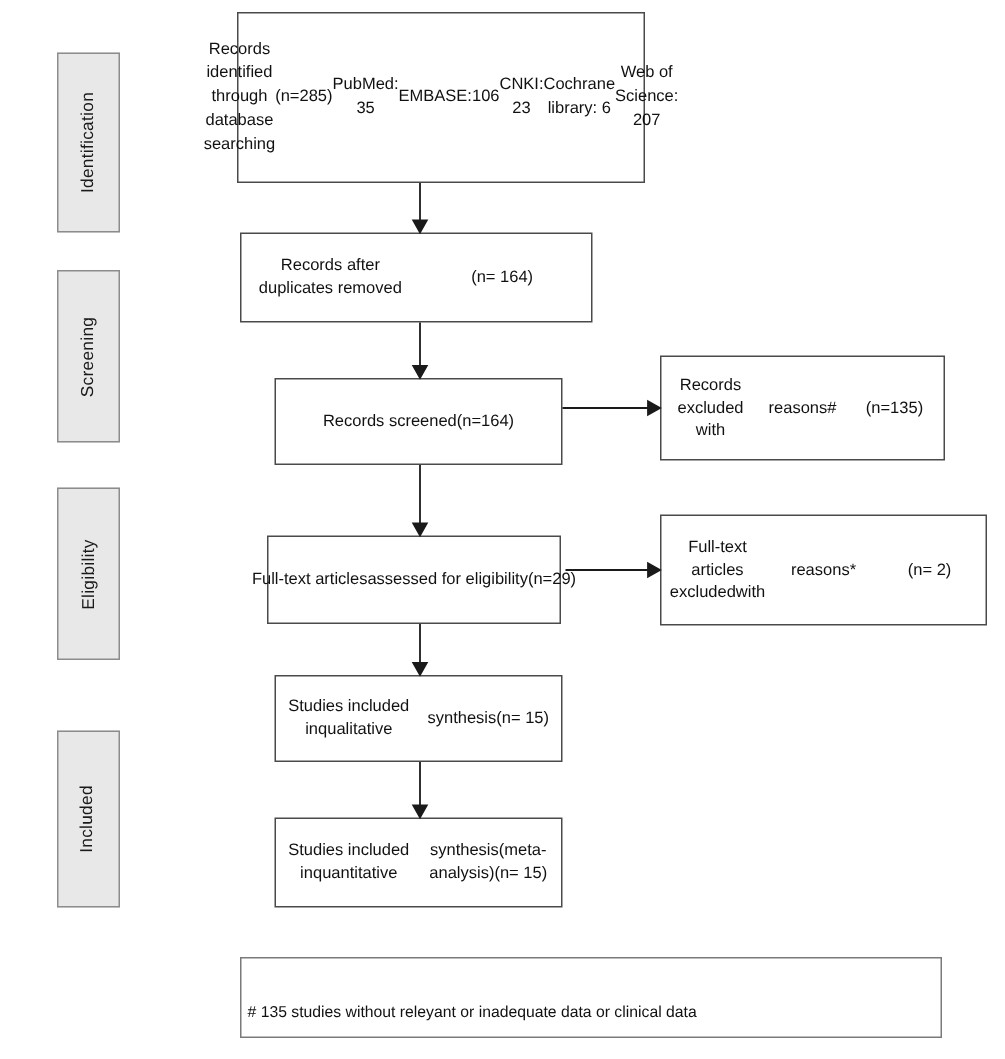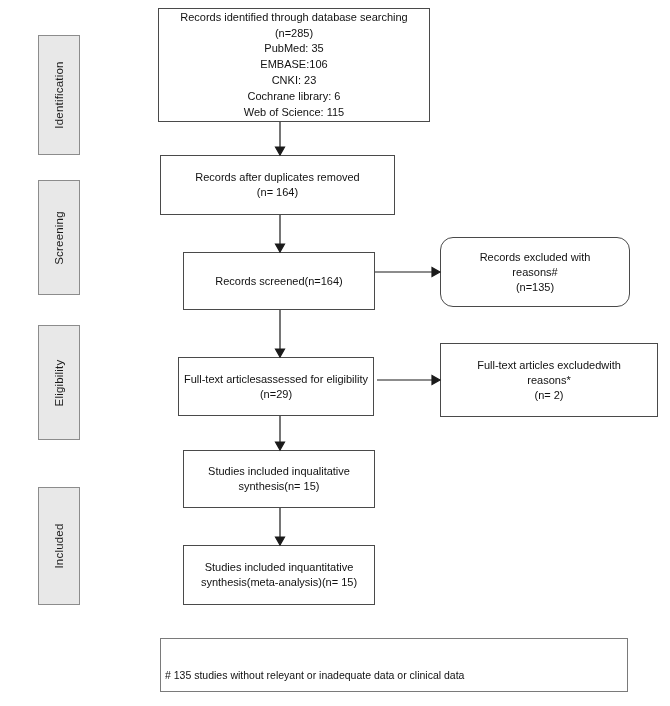--- a/index.html
+++ b/index.html
@@ -16,32 +16,32 @@
   .stage span{
     transform:rotate(-90deg);white-space:nowrap;
     font-size:11.5px;color:#1a1a1a;letter-spacing:0.2px;
   }
   .stage-identification{top:35px;height:120px;}
   .stage-screening{top:180px;height:115px;}
   .stage-eligibility{top:325px;height:115px;}
   .stage-included{top:487px;height:118px;}
   .fbox{
     position:absolute;background:#ffffff;border:1px solid #4a4a4a;
-    display:flex;flex-direction:column;align-items:center;justify-content:center;
+    display:flex;flex-direction:row;align-items:center;justify-content:center;
     text-align:center;font-size:11px;line-height:16px;box-sizing:border-box;
     padding:2px 2px;
   }
   .fbox div{width:100%;}
   .box-identified{left:158px;top:8px;width:272px;height:114px;line-height:15.8px;}
   .box-duplicates{left:160px;top:155px;width:235px;height:60px;line-height:15px;}
   .box-screened{left:183px;top:252px;width:192px;height:58px;}
   .box-fulltext{left:178px;top:357px;width:196px;height:59px;line-height:15px;}
   .box-qualitative{left:183px;top:450px;width:192px;height:58px;line-height:15px;}
   .box-quantitative{left:183px;top:545px;width:192px;height:60px;line-height:15px;}
-  .box-excluded1{left:440px;top:237px;width:190px;height:70px;line-height:15px;border-radius:13px;}
+  .box-excluded1{left:440px;top:237px;width:190px;height:70px;line-height:15px;}
   .box-excluded2{left:440px;top:343px;width:218px;height:74px;line-height:15px;}
   .nowrap{white-space:nowrap;}
   .footnote{
     position:absolute;left:160px;top:638px;width:468px;height:54px;
     background:#ffffff;border:1px solid #7a7a7a;box-sizing:border-box;
     font-size:10.5px;line-height:13.5px;padding:3px 4px;
     text-align:justify;white-space:pre-wrap;
   }
   svg.arrows{position:absolute;left:0;top:0;pointer-events:none;}
 </style>
@@ -63,21 +63,21 @@
     <span>Included</span>
   </div>
 
   <div class="fbox box-identified">
     <div>Records identified through database searching</div>
     <div>(n=285)</div>
     <div>PubMed: 35</div>
     <div>EMBASE:106</div>
     <div>CNKI: 23</div>
     <div>Cochrane library: 6</div>
-    <div>Web of Science: 115</div>
+    <div>Web of Science: 207</div>
   </div>
 
   <div class="fbox box-duplicates">
     <div>Records after duplicates removed</div>
     <div>(n= 164)</div>
   </div>
 
   <div class="fbox box-screened">
     <div>Records screened(n=164)</div>
   </div>

